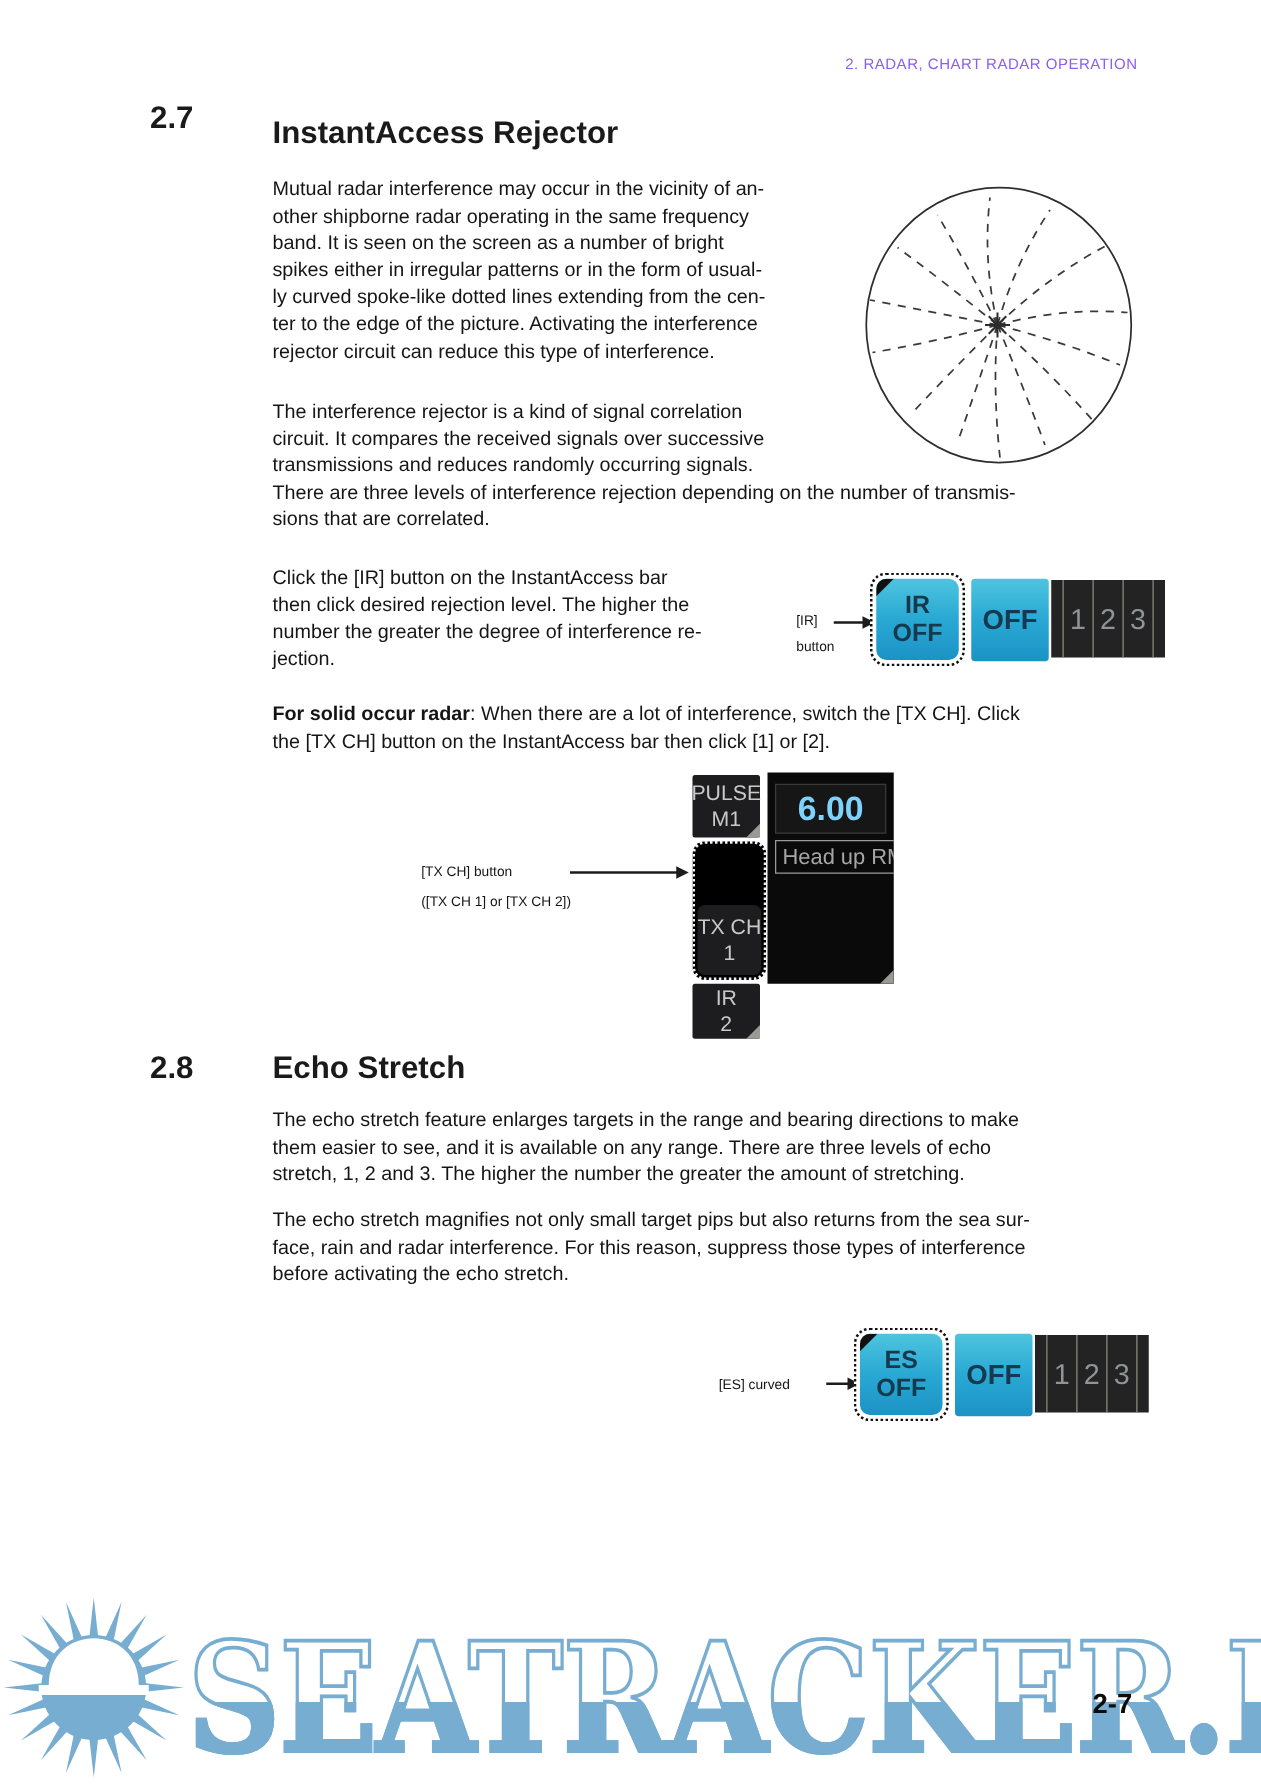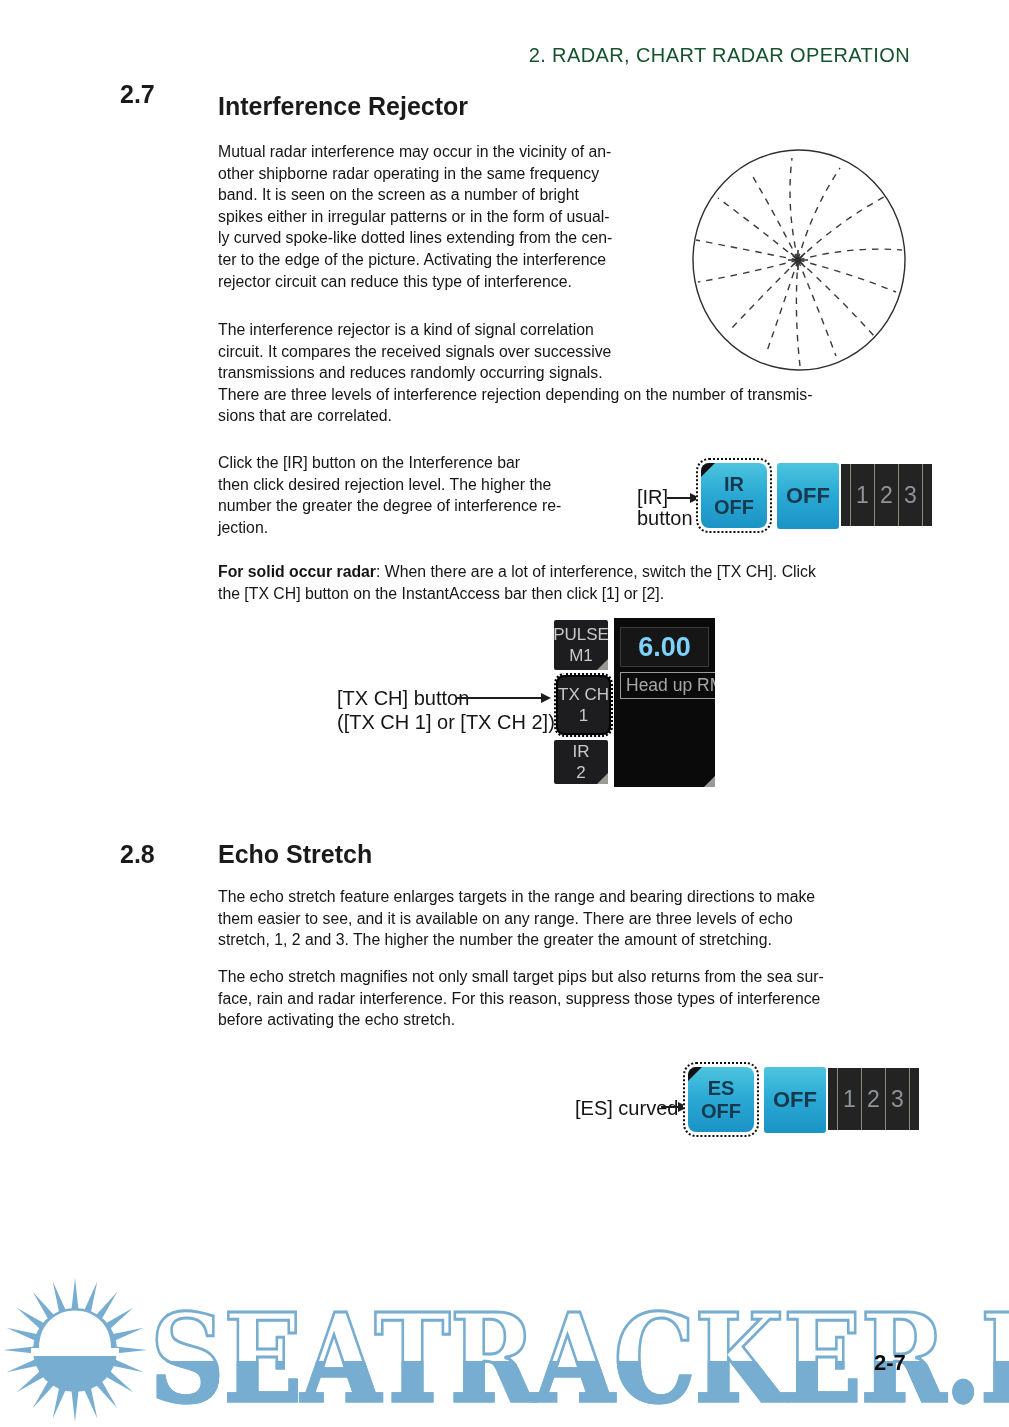--- a/index.html
+++ b/index.html
@@ -4,21 +4,21 @@
 <style>
   html,body{margin:0;padding:0;background:#ffffff;}
   .page{
     position:relative; width:1009px; height:1427px; margin:0 auto;
     background:#ffffff; overflow:hidden;
     font-family:"Liberation Sans", sans-serif; color:#1a1a1a;
   }
   .abs{position:absolute;}
   .pre{white-space:pre-line;}
   
-  .running-head{top:44px; right:99px; font-size:20px; letter-spacing:.4px; color:#14532d;}
+  .running-head{top:44px; right:99px; font-size:12px; letter-spacing:.4px; color:#8b5cf6;}
   
   .sec-num{left:120px; font-size:25px; font-weight:bold;}
   .sec-title{left:218px; font-size:25px; font-weight:bold;}
   
   .body-txt{font-size:15.8px; line-height:21.6px; color:#151515;}
   .b{font-weight:bold;}
   
   .radar-svg{left:690px; top:146px;}
   
   .harrow{height:2px; background:#1c1c1c;}
@@ -60,31 +60,31 @@
     color:#77add0;
   }
   @supports ((-webkit-background-clip:text) or (background-clip:text)){
     .wm-text{
       background:linear-gradient(180deg,#ffffff 0%,#ffffff 52%,#77add0 52%,#77add0 100%);
       -webkit-background-clip:text; background-clip:text; color:transparent;
       -webkit-text-stroke:3px #77add0;
     }
   }
   .page-num{left:874px; top:1350px; font-size:22px; font-weight:bold; color:#0d0d0d; z-index:5;}
-  .fig-label{font-size:20px; line-height:21px; color:#151515;}
+  .fig-label{font-size:11px; line-height:21px; color:#151515;}
 </style>
 </head>
 <body>
 
 <div class="page">
 
   <div class="abs running-head">2.  RADAR, CHART RADAR OPERATION</div>
 
   <div class="abs sec-num" style="top:80px;">2.7</div>
-  <div class="abs sec-title" style="top:92px;">Interference Rejector</div>
+  <div class="abs sec-title" style="top:92px;">InstantAccess Rejector</div>
 
   <svg class="abs radar-svg" width="220" height="230" viewBox="0 0 220 230">
     <ellipse cx="109" cy="114" rx="106" ry="110" fill="none" stroke="#2e2e2e" stroke-width="1.4"></ellipse>
     <g fill="none" stroke="#3a3a3a" stroke-width="1.4" stroke-dasharray="6.5 6">
       <path d="M108,114 Q96,62 102,12"></path>
       <path d="M108,114 Q122,64 150,22"></path>
       <path d="M108,114 Q150,74 196,50"></path>
       <path d="M108,114 Q160,100 212,104"></path>
       <path d="M108,114 Q162,128 206,146"></path>
       <path d="M108,114 Q150,152 184,190"></path>
@@ -110,21 +110,21 @@
 ly curved spoke-like dotted lines extending from the cen-
 ter to the edge of the picture. Activating the interference
 rejector circuit can reduce this type of interference.</div>
 
   <div class="abs body-txt pre" style="left:218px; top:319px; width:710px;">The interference rejector is a kind of signal correlation
 circuit. It compares the received signals over successive
 transmissions and reduces randomly occurring signals.
 There are three levels of interference rejection depending on the number of transmis-
 sions that are correlated.</div>
 
-  <div class="abs body-txt pre" style="left:218px; top:452px; width:420px;">Click the [IR] button on the Interference bar
+  <div class="abs body-txt pre" style="left:218px; top:452px; width:420px;">Click the [IR] button on the InstantAccess bar
 then click desired rejection level. The higher the
 number the greater the degree of interference re-
 jection.</div>
 
   <div class="abs fig-label" style="left:637px; top:487px;">
     <div>[IR]</div>
     <div>button</div>
   </div>
   <div class="abs harrow" style="left:667px; top:497px; width:24px;"></div>
 
@@ -148,21 +148,21 @@
     <div>[TX CH] button</div>
     <div>([TX CH 1] or [TX CH 2])</div>
   </div>
   <div class="abs harrow" style="left:456px; top:697px; width:86px;"></div>
 
   <div class="abs" style="left:554px; top:618px; display:flex;">
     <div style="width:60px;">
       <div class="tx-col-btn tri" style="width:54px; height:50px; margin-top:2px;">PULSE
 M1</div>
       <div class="tx-marquee" style="margin-top:3px; width:51px;">
-        <div class="tx-col-btn" style="width:51px; height:56px; border-radius:6px;">TX CH
+        <div class="tx-col-btn" style="width:51px; height:56px; border-radius:6px;margin-top:47px;">TX CH
 1</div>
       </div>
       <div class="tx-col-btn tri" style="width:54px; height:44px; margin-top:3px;">IR
 2</div>
     </div>
     <div class="tx-panel tri" style="position:relative; width:101px; height:169px; margin-left:0px;">
       <div class="range-box">6.00</div>
       <div class="mode-box">Head up RM</div>
     </div>
   </div>

